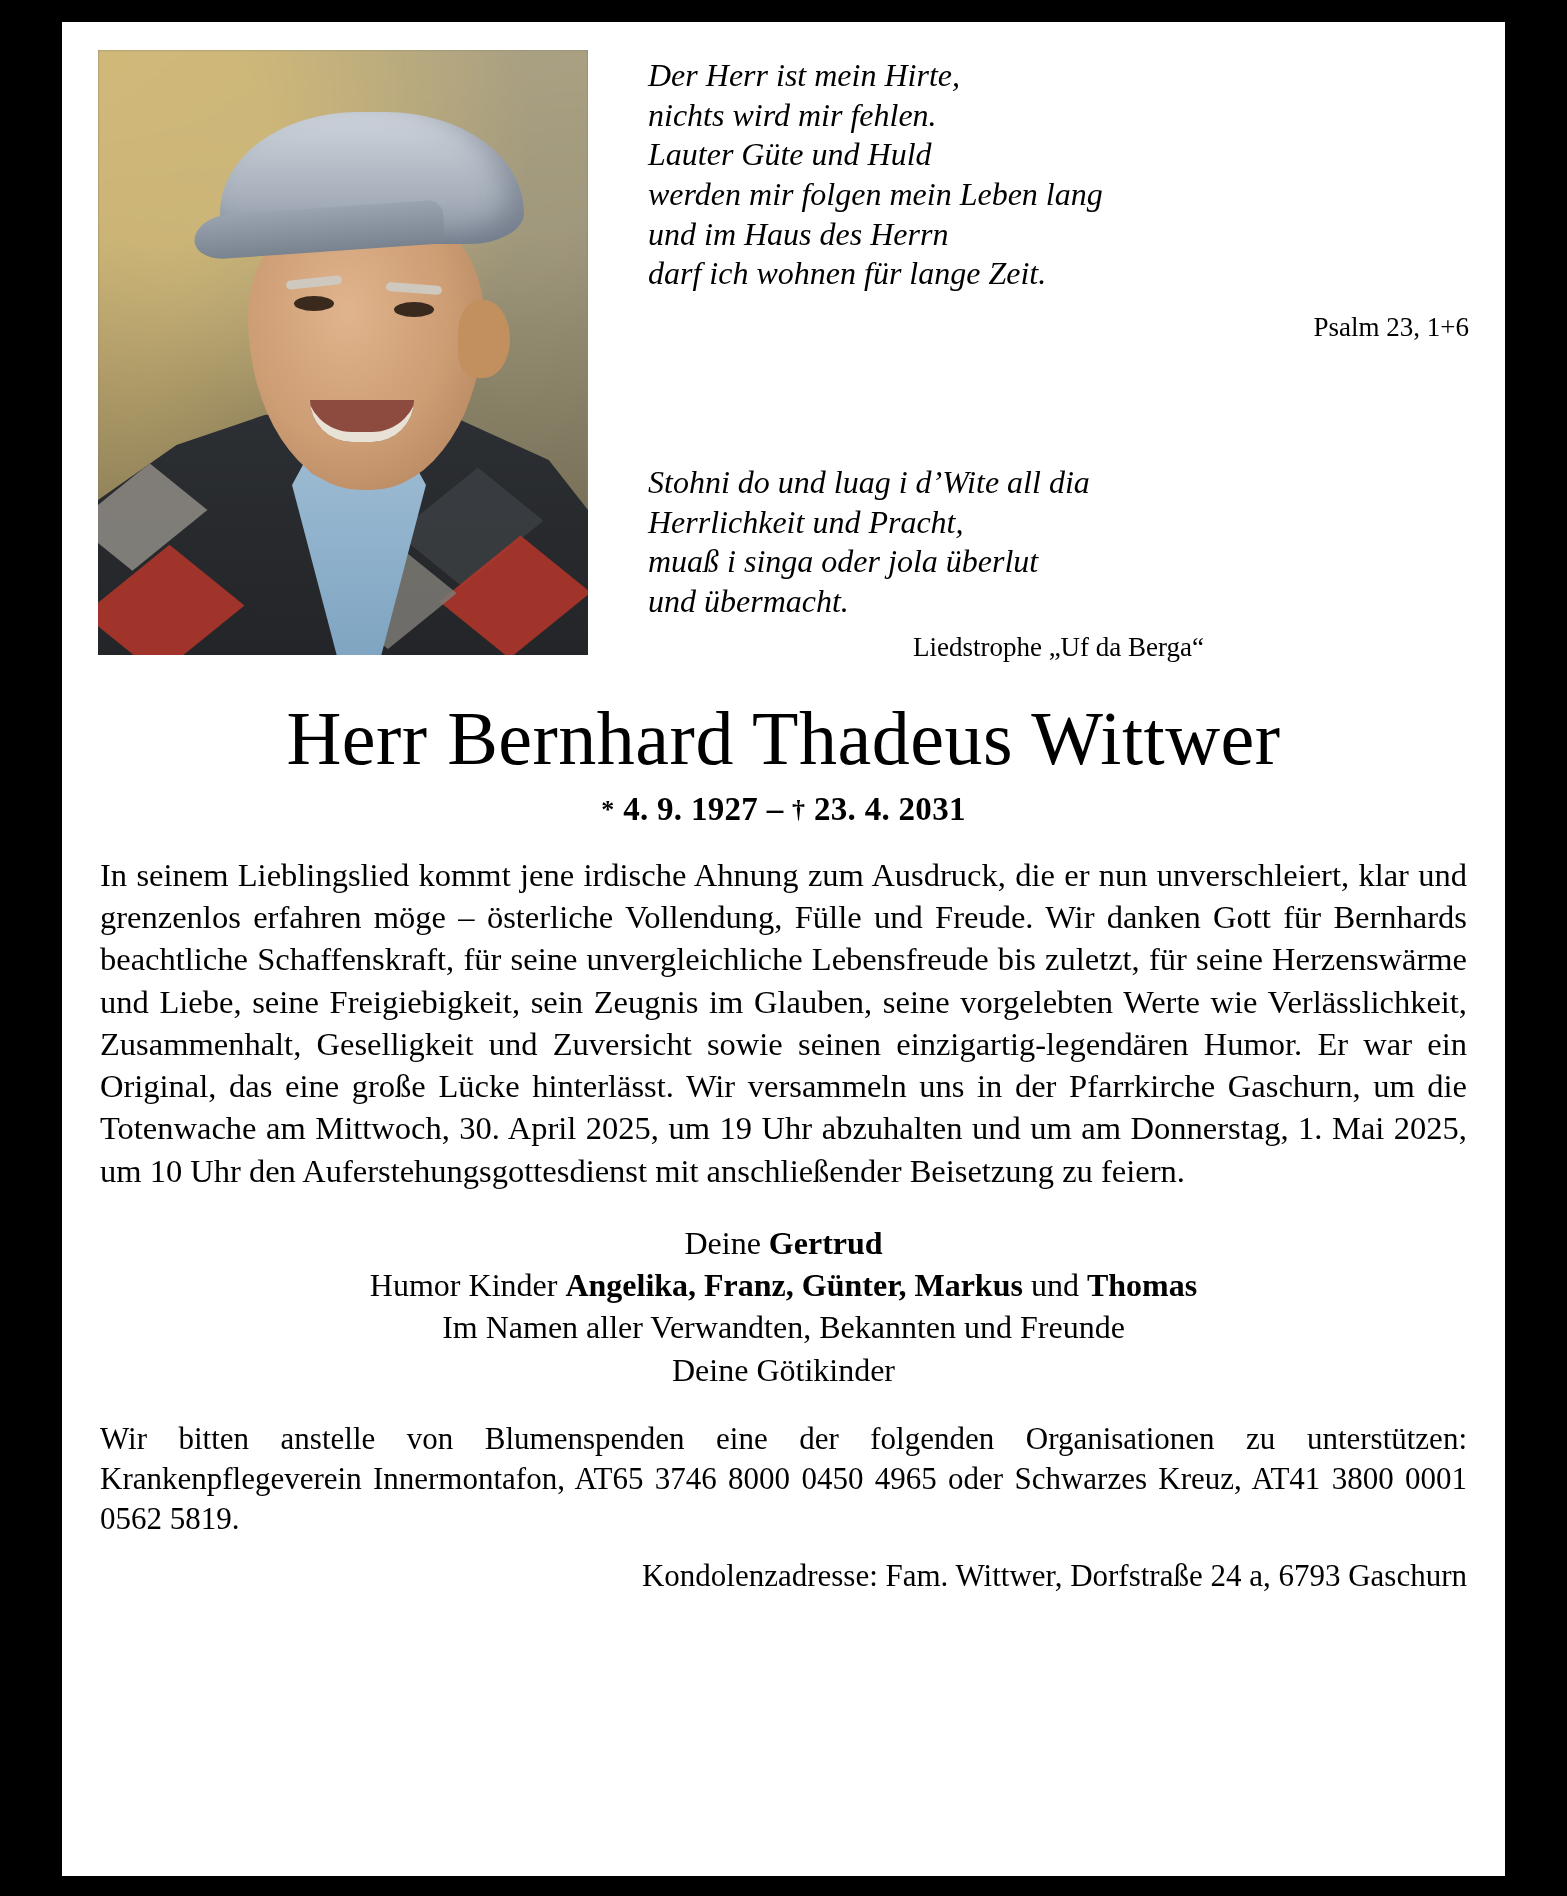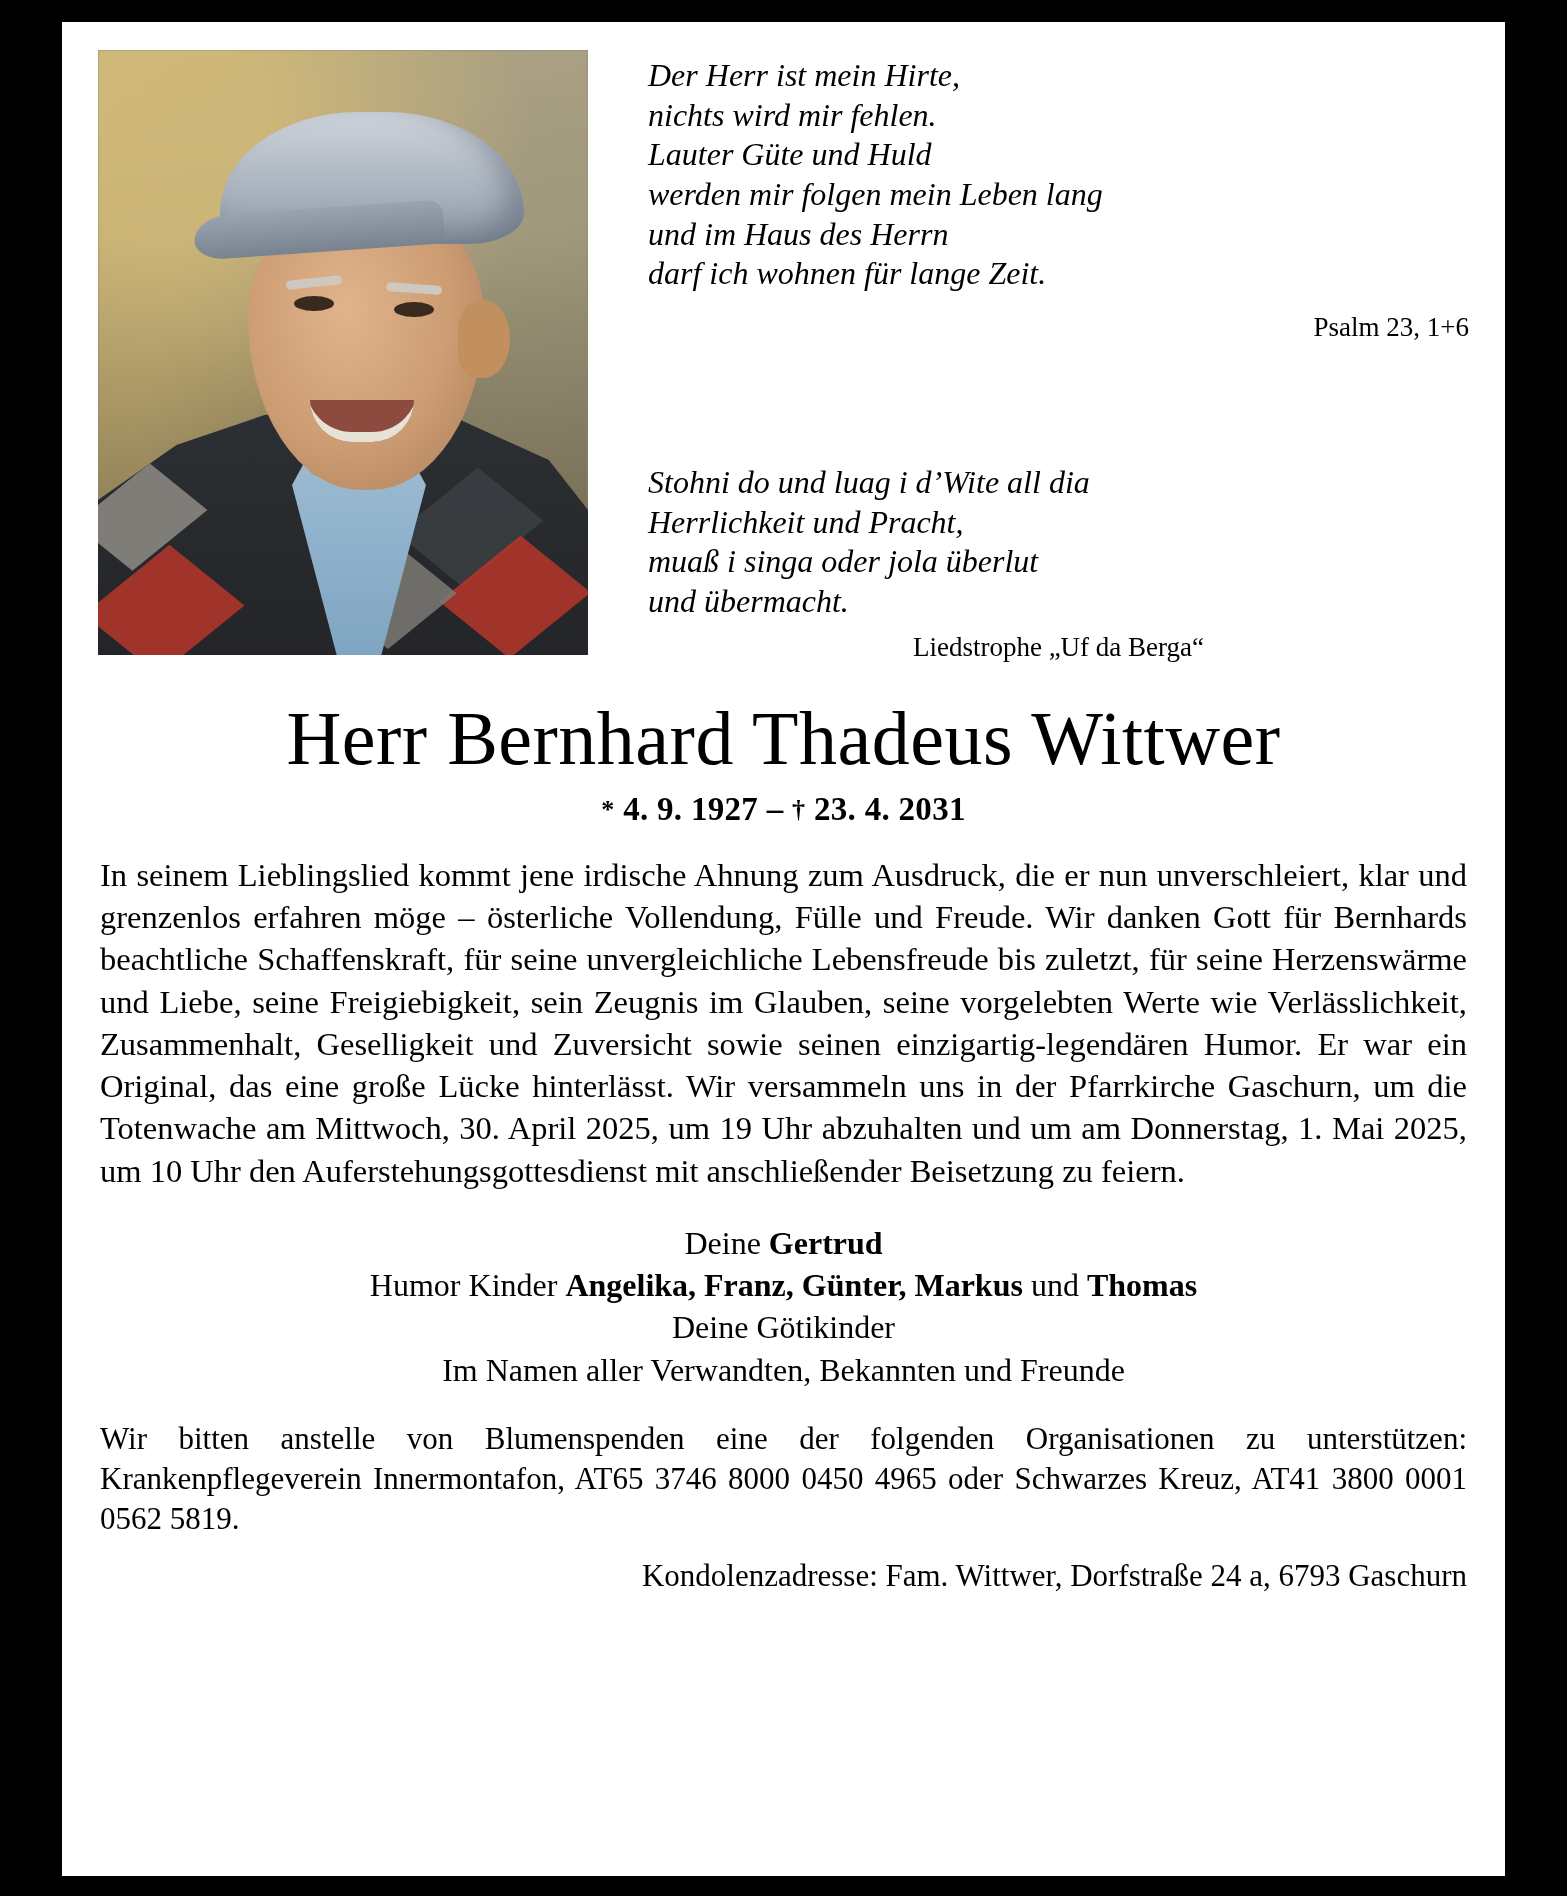--- a/index.html
+++ b/index.html
@@ -287,22 +287,22 @@
 
   <div class="body-text">In seinem Lieblingslied kommt jene irdische Ahnung zum Ausdruck, die er nun unverschleiert, klar und grenzenlos erfahren möge – österliche Vollendung, Fülle und Freude. Wir danken Gott für Bernhards beachtliche Schaffenskraft, für seine unvergleichliche Lebensfreude bis zuletzt, für seine Herzenswärme und Liebe, seine Freigiebigkeit, sein Zeugnis im Glauben, seine vorgelebten Werte wie Verlässlichkeit, Zusammenhalt, Geselligkeit und Zuversicht sowie seinen einzigartig-legendären Humor. Er war ein Original, das eine große Lücke hinterlässt. Wir versammeln uns in der Pfarrkirche Gaschurn, um die Totenwache am Mittwoch, 30. April 2025, um 19 Uhr abzuhalten und um am Donnerstag, 1. Mai 2025, um 10 Uhr den Auferstehungsgottesdienst mit anschließender Beisetzung zu feiern.</div>
 
   <div class="family">
     <div>
       <span>Deine </span><span class="b">Gertrud</span>
     </div>
     <div>
       <span>Humor Kinder </span><span class="b">Angelika, Franz, Günter, Markus</span><span> und </span><span class="b">Thomas</span>
     </div>
+    <div>Im Namen aller Verwandten, Bekannten und Freunde</div>
     <div>Deine Götikinder</div>
-    <div>Im Namen aller Verwandten, Bekannten und Freunde</div>
   </div>
 
   <div class="footer">
     <div>Wir bitten anstelle von Blumenspenden eine der folgenden Organisationen zu unterstützen: Krankenpflegeverein Innermontafon, AT65 3746 8000 0450 4965 oder Schwarzes Kreuz, AT41 3800 0001 0562 5819.</div>
     <div class="addr">Kondolenzadresse: Fam. Wittwer, Dorfstraße 24 a, 6793 Gaschurn</div>
   </div>
 
 </div>
 
 </body></html>

